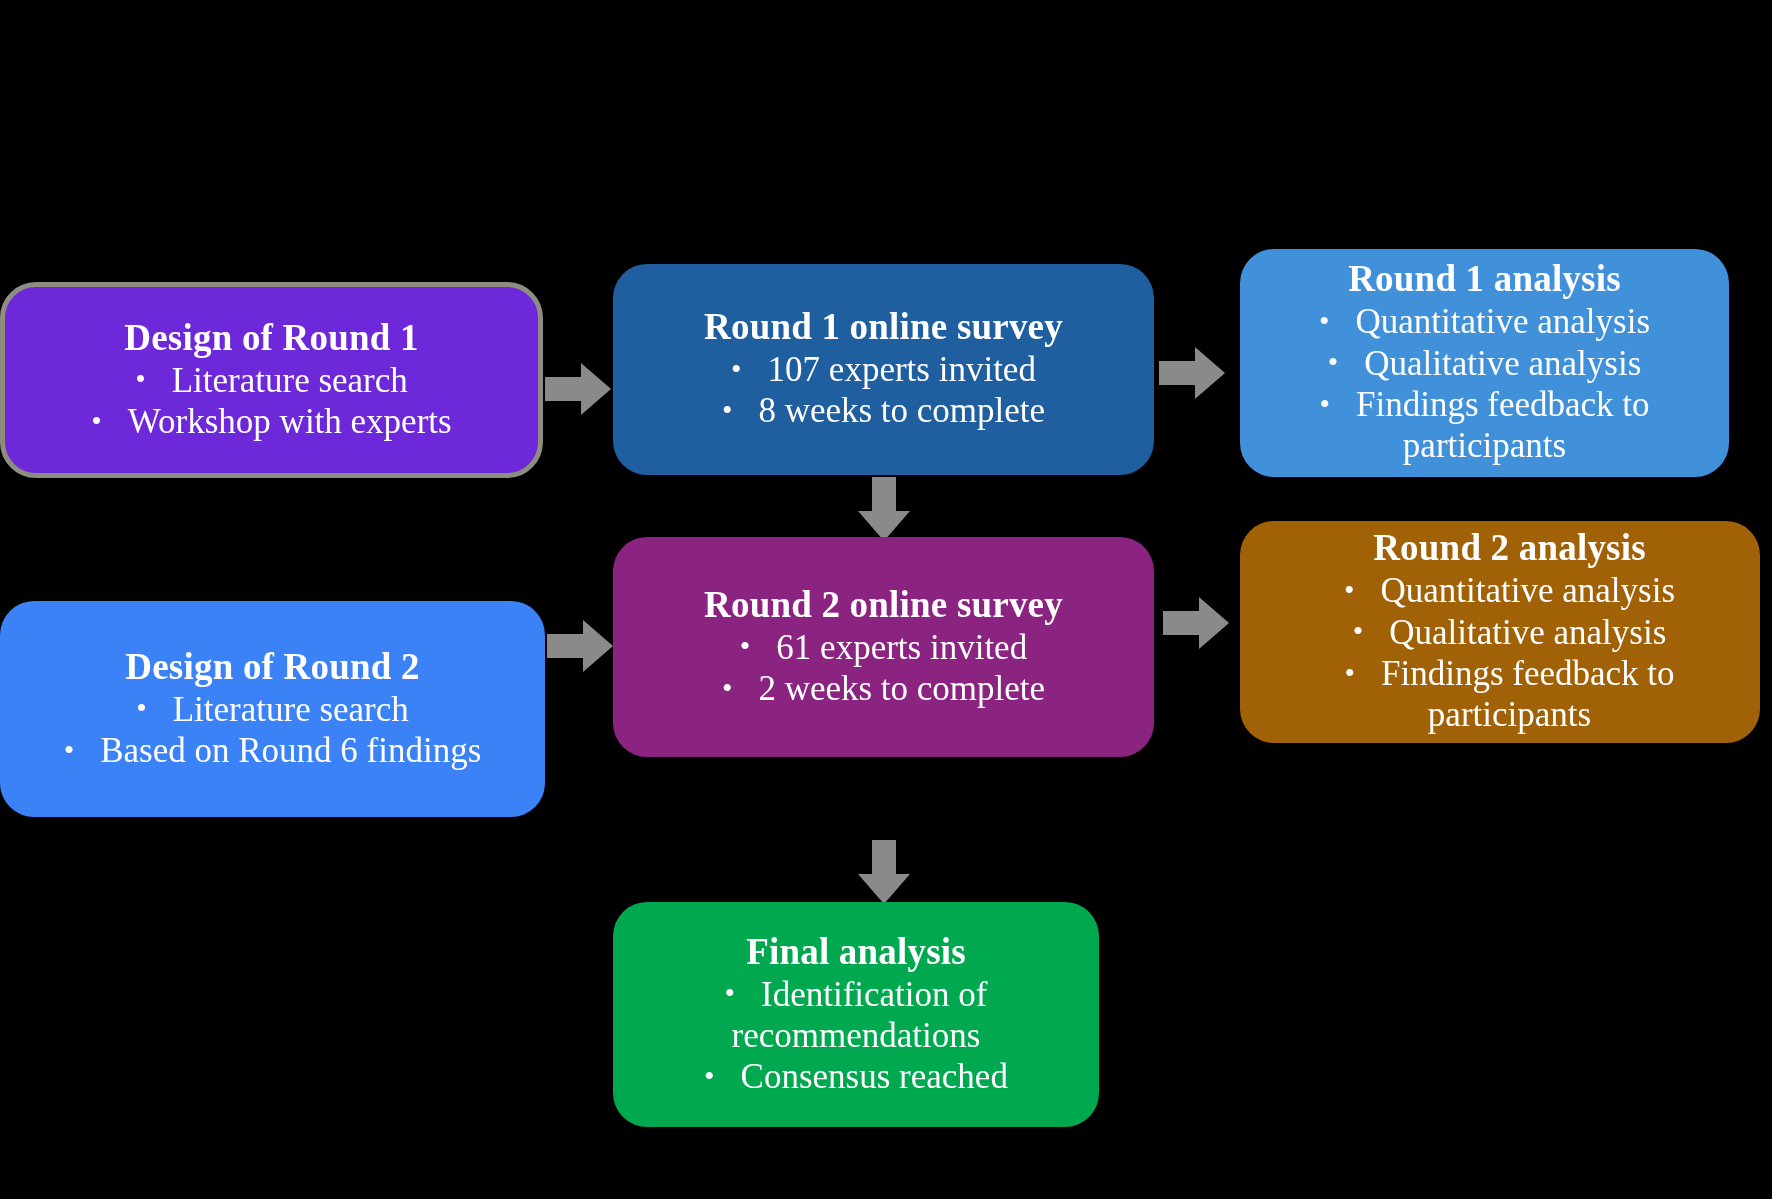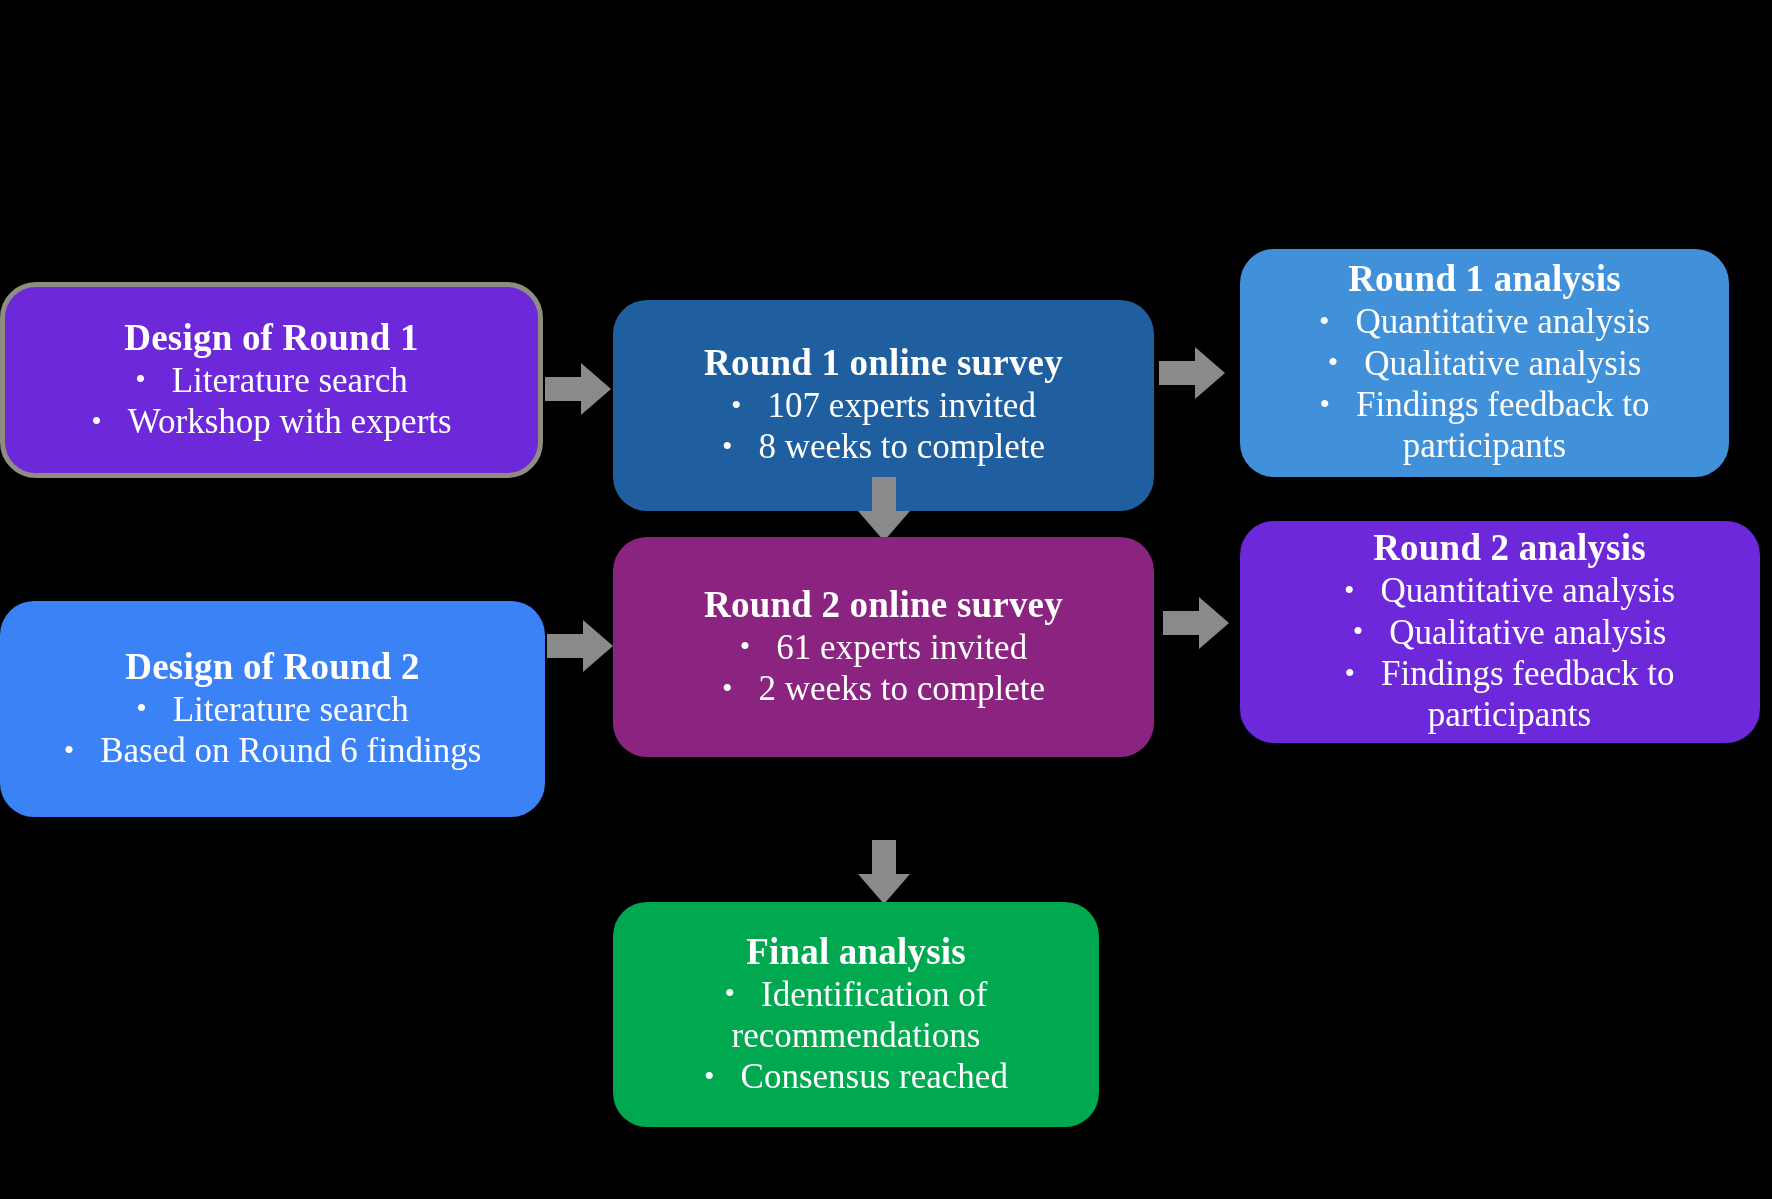--- a/index.html
+++ b/index.html
@@ -74,39 +74,38 @@
   
   #n-design-r1 {
     left: 0px;  top: 282px;  width: 543px;  height: 196px;
     background: #6d28d9;
     border: 5px solid #8d8d80;
     border-radius: 36px;
   }
   #n-survey-r1 {
     left: 613px; top: 264px; width: 541px; height: 211px;
     background: #1F5FA0;
-    margin-top: 36px;
   }
   #n-analysis-r1 {
     left: 1240px; top: 249px; width: 489px; height: 228px;
     background: #4090DA;
   }
 
   #n-design-r2 {
     left: 0px;   top: 601px; width: 545px; height: 216px;
     background: #3b82f6;
   }
   #n-survey-r2 {
     left: 613px; top: 537px; width: 541px; height: 220px;
     background: #8B2480;
     align-items: center;
   }
   #n-analysis-r2 {
     left: 1240px; top: 521px; width: 520px; height: 222px;
-    background: #6d28d9;
+    background: #a16207;
     padding-left: 33px;
   }
 
   #n-final {
     left: 613px; top: 902px; width: 486px; height: 225px;
     background: #00A84F;
   }
 
   
   .arrow-h {

